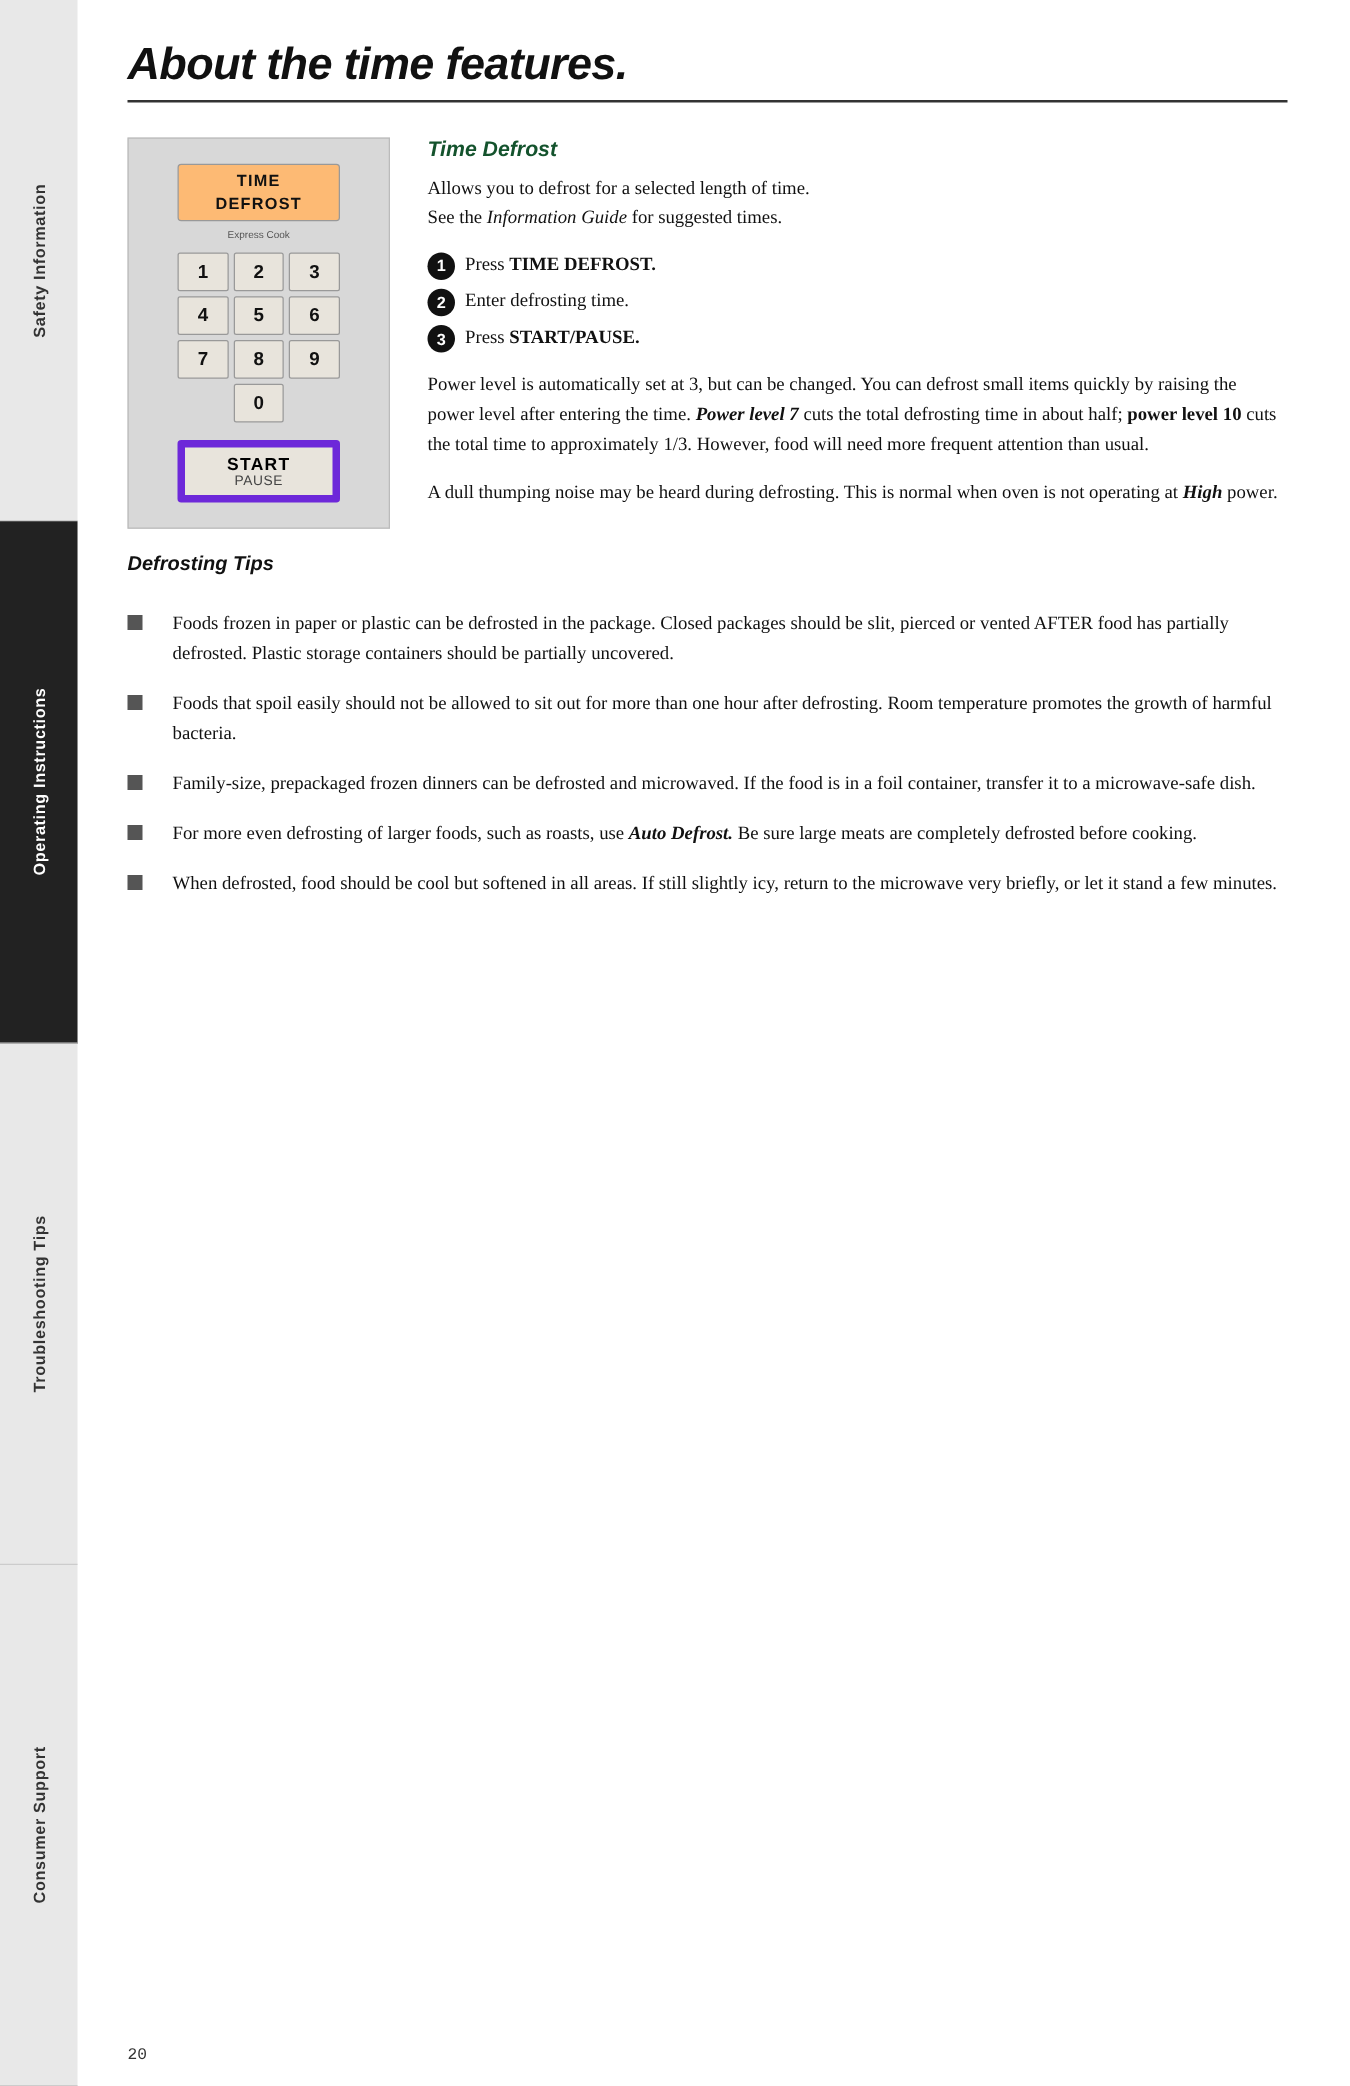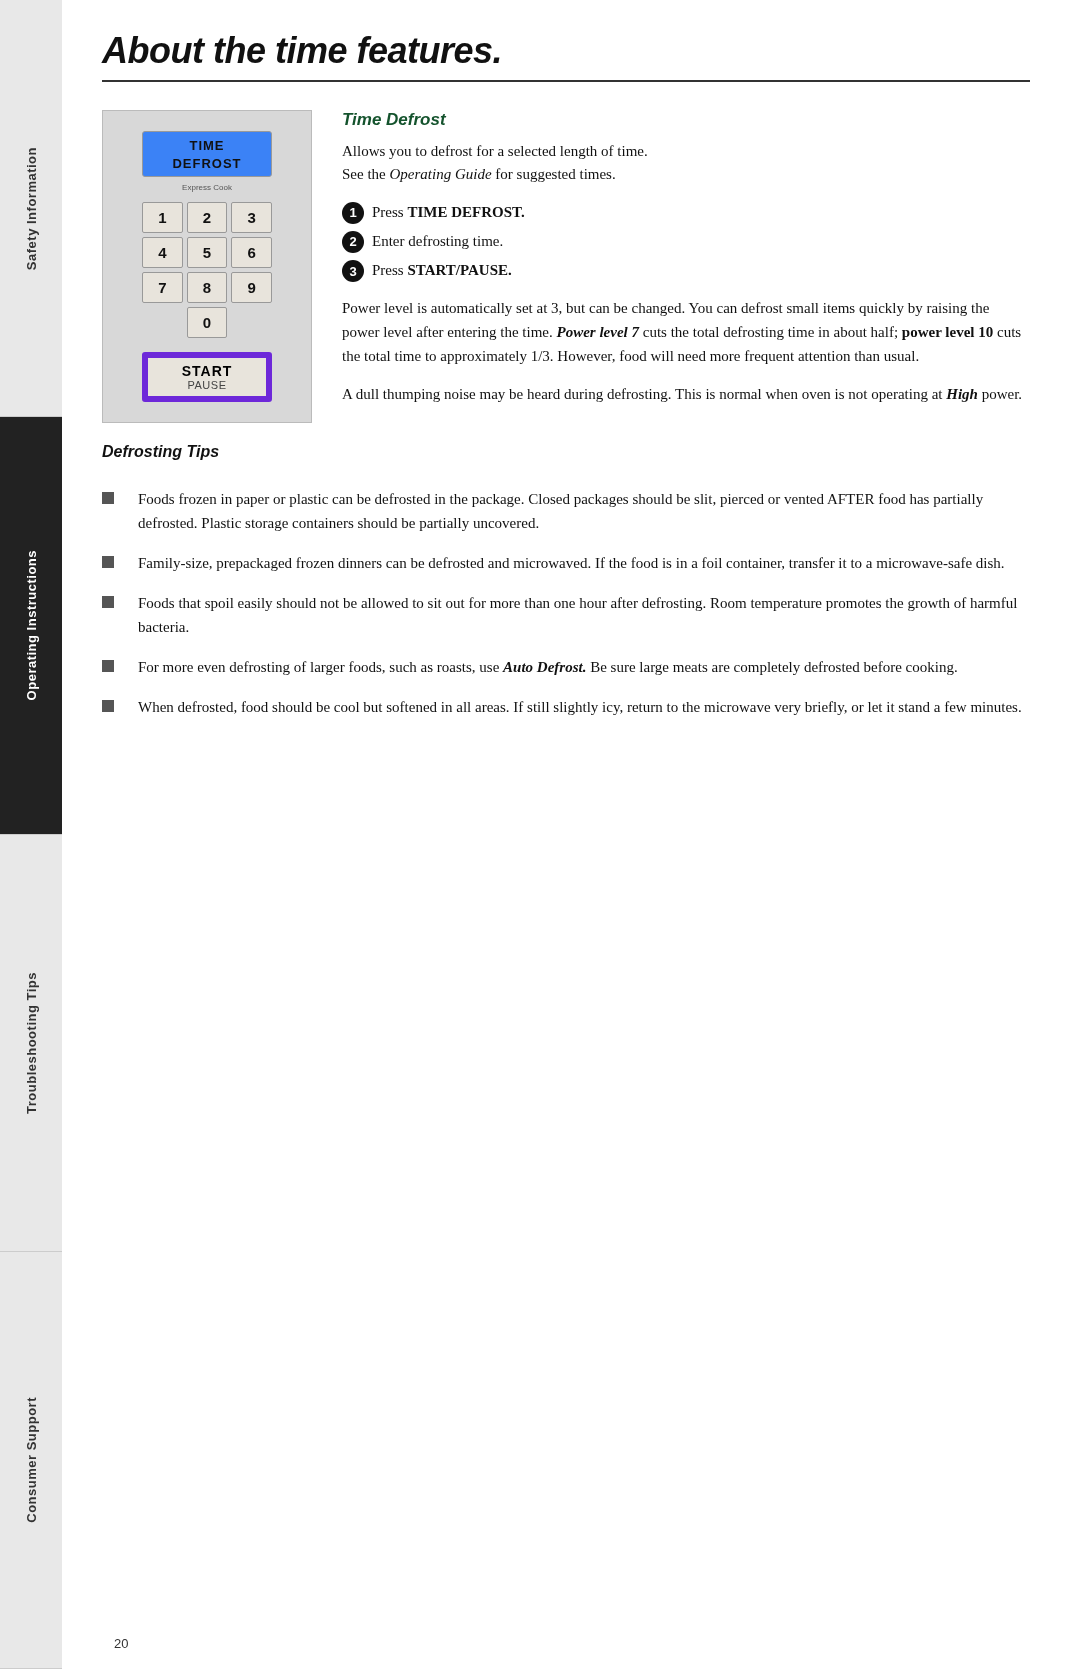--- a/index.html
+++ b/index.html
@@ -87,21 +87,21 @@
       flex-shrink: 0;
       background: #d8d8d8;
       border: 1px solid #bbb;
       padding: 20px 15px 20px 15px;
       display: flex;
       flex-direction: column;
       align-items: center;
     }
 
     .keypad-button {
-      background: #3b82f6;
+      background: #fdba74;
       border: 1px solid #999;
       border-radius: 3px;
       padding: 4px 8px;
       text-align: center;
       margin-bottom: 6px;
       width: 130px;
     }
 
     .keypad-button .btn-main-text {
       font-family: Arial, sans-serif;
@@ -263,22 +263,22 @@
     }
 
     .tip-text {
       flex: 1;
     }
 
     
     .page-number {
       position: absolute;
       bottom: 18px;
-      left: 52px;
-      font-family: Liberation Sans, sans-serif;
+      left: 40px;
+      font-family: Liberation Mono, monospace;
       font-size: 13px;
       color: #333;
     }
   </style>
 </head>
 <body>
 
 <div class="sidebar">
   <div class="sidebar-section" style="min-height:200px;">
     <span class="sidebar-label">Safety Information</span>
@@ -327,21 +327,21 @@
         <span class="start-text">Start</span>
         <span class="pause-text">Pause</span>
       </div>
     </div>
 
     <div class="text-content">
       <div class="section-title">Time Defrost</div>
 
       <p class="intro-text">
         <span>Allows you to defrost for a selected length of time.</span><br>
-        <span>See the </span><span class="italic-text">Operating Guide</span><span> for suggested times.</span>
+        <span>See the </span><span class="italic-text">Information Guide</span><span> for suggested times.</span>
       </p>
 
       <div class="steps-list">
         <div class="step-item">
           <div class="step-number">1</div>
           <div class="step-text">Press <strong>TIME DEFROST.</strong></div>
         </div>
         <div class="step-item">
           <div class="step-number">2</div>
           <div class="step-text">Enter defrosting time.</div>
@@ -364,25 +364,25 @@
 
   <div class="full-width-section">
     <div class="tips-title">Defrosting Tips</div>
     <ul class="tips-list">
       <li>
         <div class="tip-bullet"></div>
         <span class="tip-text">Foods frozen in paper or plastic can be defrosted in the package. Closed packages should be slit, pierced or vented AFTER food has partially defrosted. Plastic storage containers should be partially uncovered.</span>
       </li>
       <li>
         <div class="tip-bullet"></div>
+        <span class="tip-text">Foods that spoil easily should not be allowed to sit out for more than one hour after defrosting. Room temperature promotes the growth of harmful bacteria.</span>
+      </li>
+      <li>
+        <div class="tip-bullet"></div>
         <span class="tip-text">Family-size, prepackaged frozen dinners can be defrosted and microwaved. If the food is in a foil container, transfer it to a microwave-safe dish.</span>
-      </li>
-      <li>
-        <div class="tip-bullet"></div>
-        <span class="tip-text">Foods that spoil easily should not be allowed to sit out for more than one hour after defrosting. Room temperature promotes the growth of harmful bacteria.</span>
       </li>
       <li>
         <div class="tip-bullet"></div>
         <span class="tip-text">For more even defrosting of larger foods, such as roasts, use <strong><em>Auto Defrost.</em></strong> Be sure large meats are completely defrosted before cooking.</span>
       </li>
       <li>
         <div class="tip-bullet"></div>
         <span class="tip-text">When defrosted, food should be cool but softened in all areas. If still slightly icy, return to the microwave very briefly, or let it stand a few minutes.</span>
       </li>
     </ul>

